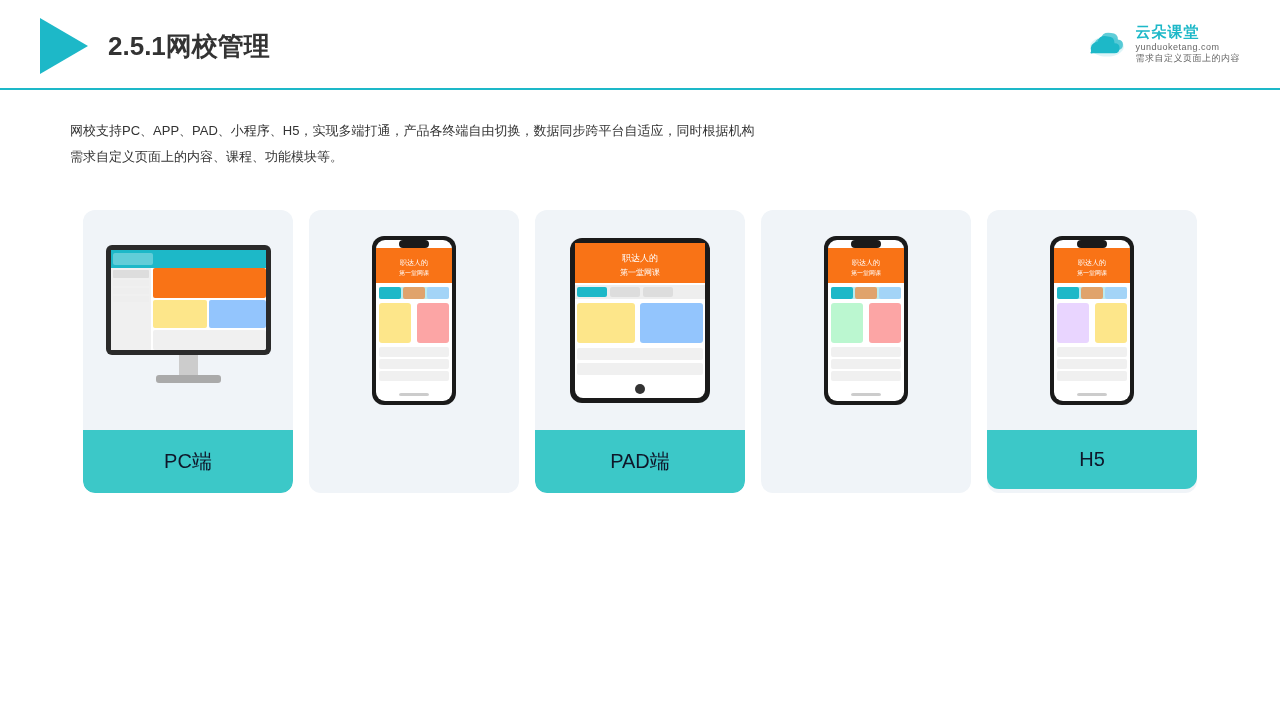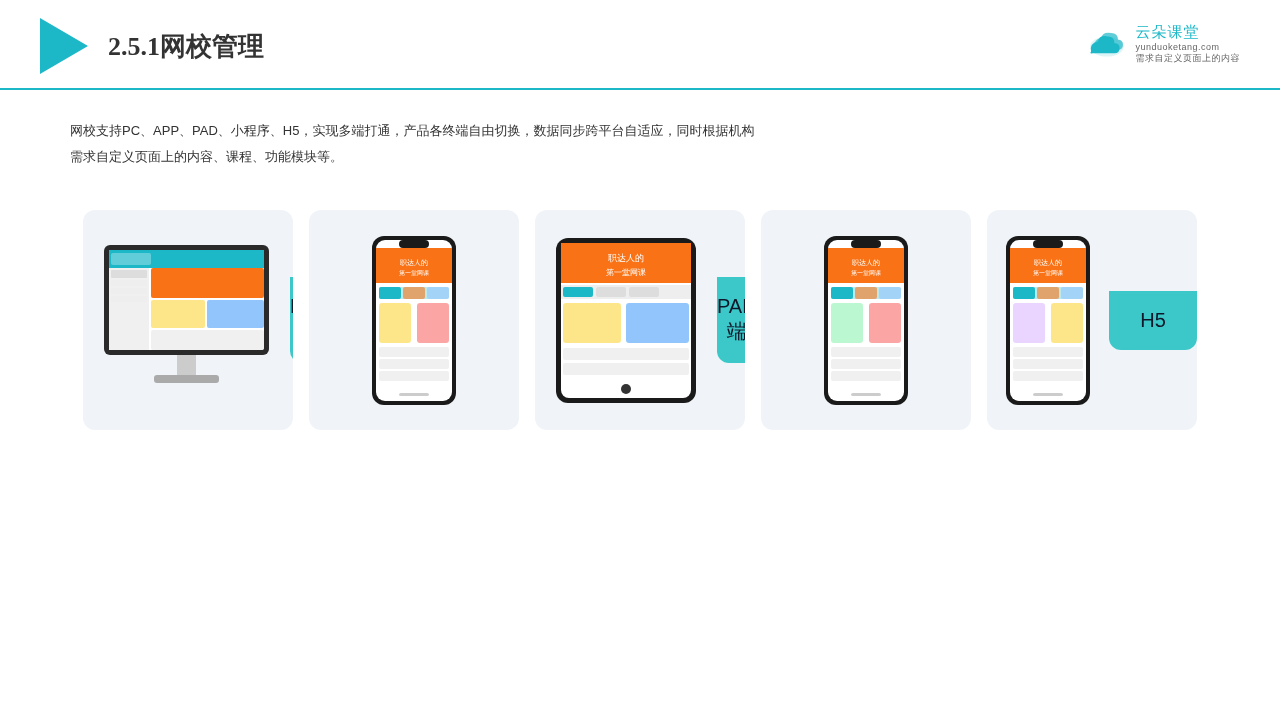--- a/index.html
+++ b/index.html
@@ -26,21 +26,20 @@
       border-top: 28px solid transparent;
       border-bottom: 28px solid transparent;
       border-left: 48px solid #1db8c8;
       margin-right: 20px;
       flex-shrink: 0;
     }
     .page-title {
       font-size: 26px;
       font-weight: bold;
       color: #333;
-      font-family: Liberation Serif, serif;
     }
     .brand-logo {
       position: absolute;
       right: 40px;
       top: 50%;
       transform: translateY(-50%);
       display: flex;
       align-items: center;
       gap: 8px;
     }
@@ -48,21 +47,21 @@
       width: 42px;
       height: 32px;
     }
     .brand-text {
       display: flex;
       flex-direction: column;
       align-items: flex-start;
     }
     .brand-name {
       font-size: 15px;
-      font-weight: normal;
+      font-weight: bold;
       color: #1db8c8;
       letter-spacing: 1px;
     }
     .brand-sub {
       font-size: 9px;
       color: #666;
       letter-spacing: 0.5px;
     }
 
     
@@ -79,21 +78,21 @@
       justify-content: center;
       gap: 16px;
       padding: 20px 55px 0 55px;
     }
 
     .card {
       background: #f0f4f8;
       border-radius: 12px;
       width: 210px;
       display: flex;
-      flex-direction: row;
+      flex-direction: column;
       align-items: center;
       overflow: hidden;
       flex-shrink: 0;
     }
 
     .card-image-area {
       width: 100%;
       height: 220px;
       display: flex;
       align-items: center;

